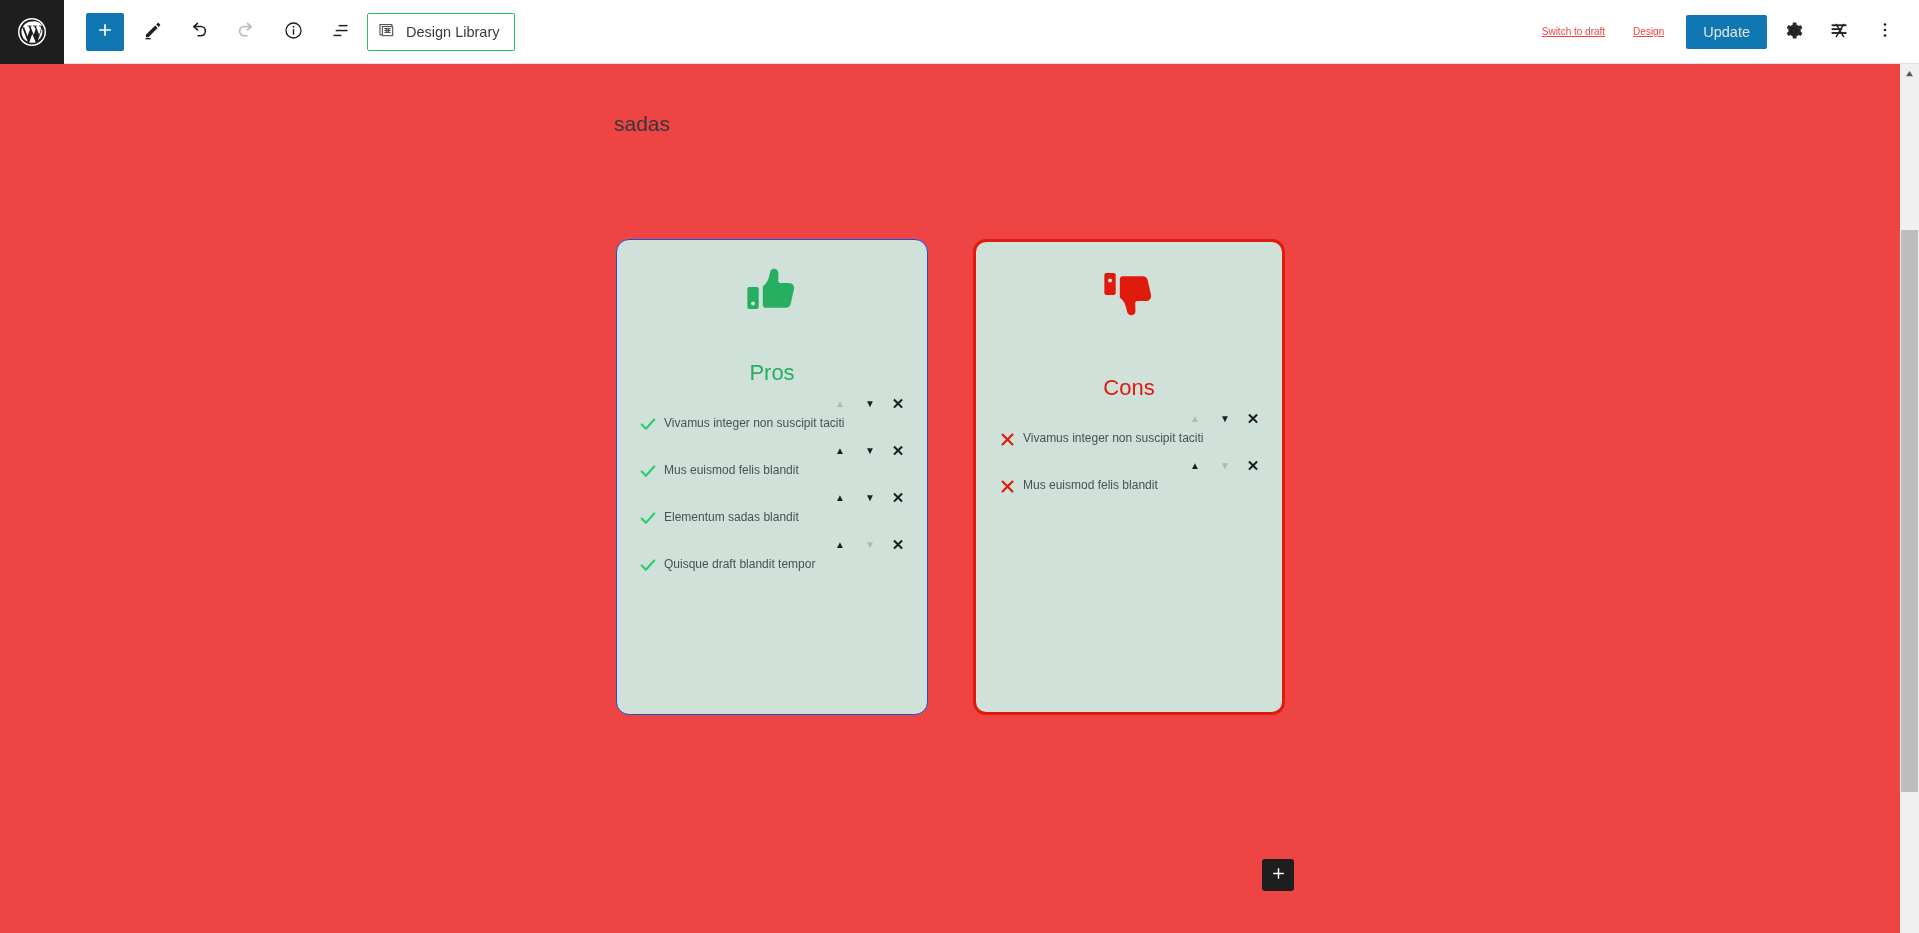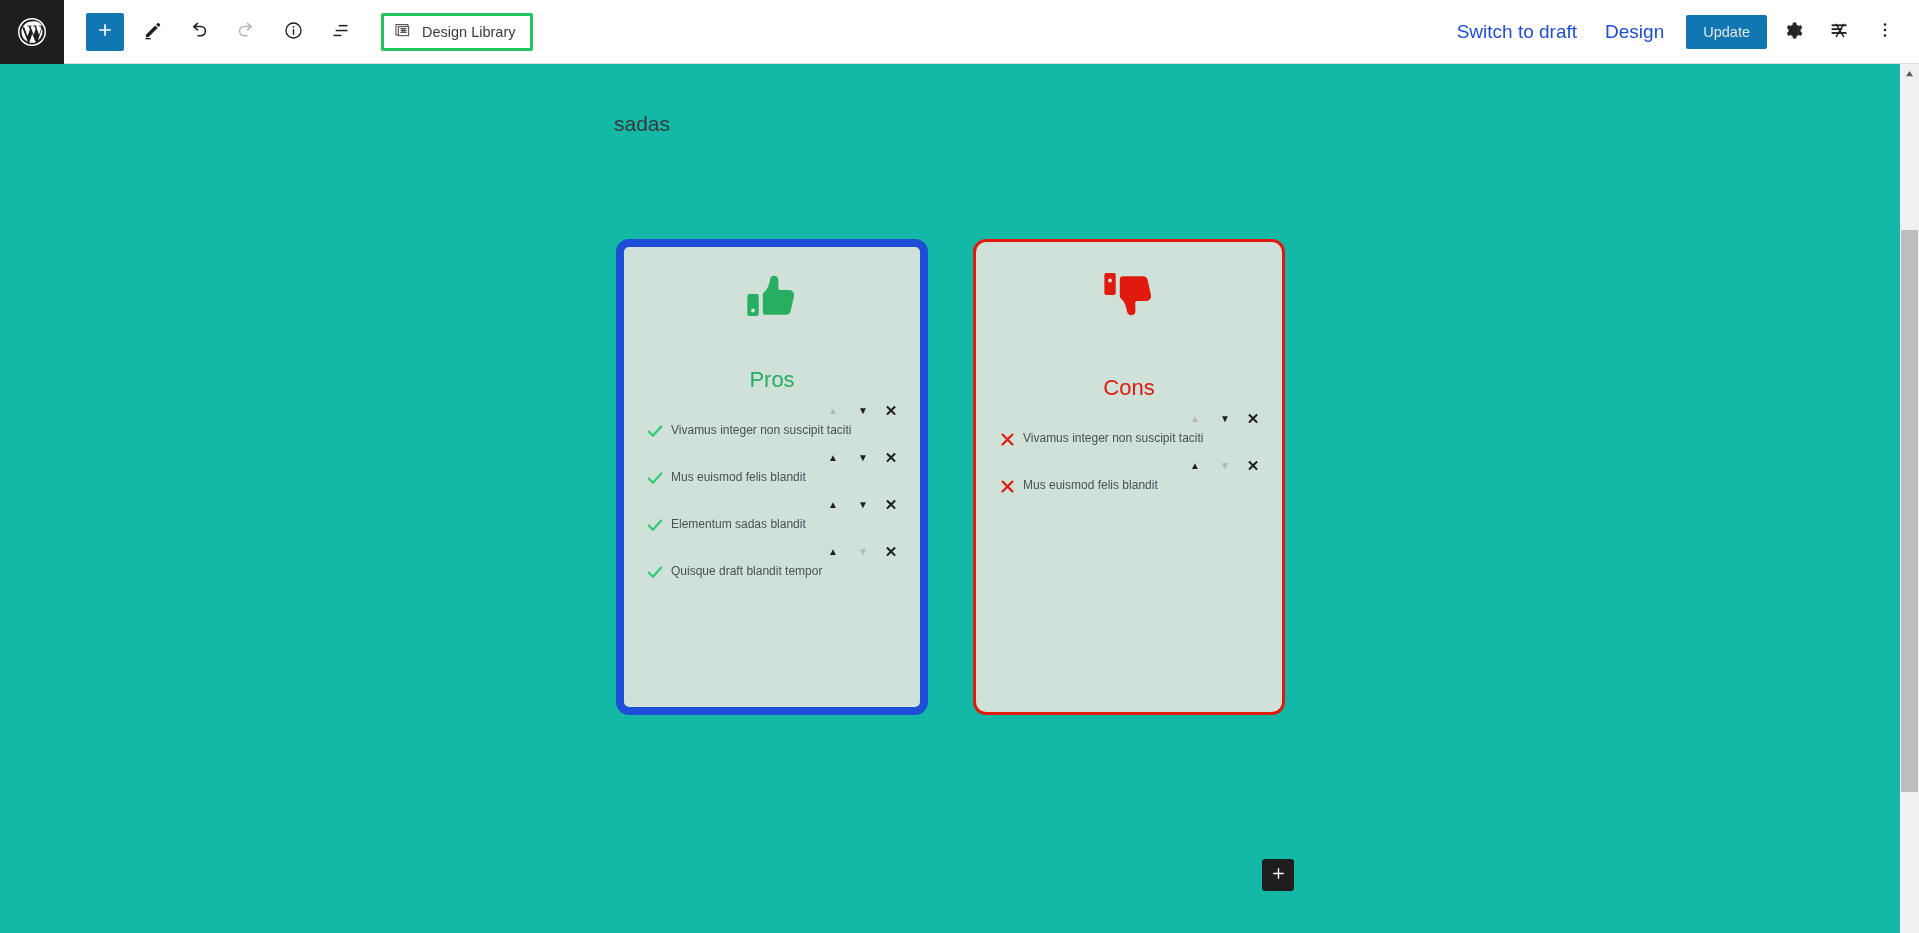--- a/index.html
+++ b/index.html
@@ -58,23 +58,23 @@
   .tool-btn.primary-add {
     background: #1077b3;
     border-radius: 2px;
     width: 38px;
     height: 38px;
   }
 
   .tool-btn.spaced { margin-left: 9px; }
 
   .design-library-btn {
-    margin-left: 22px;
+    margin-left: 8px;
     height: 38px;
-    border: 3px solid #22c55e;
+    border: 1px solid #22c55e;
     background: #ffffff;
     border-radius: 2px;
     display: flex;
     align-items: center;
     gap: 9px;
     padding: 0 14px 0 10px;
     font-size: 14.5px;
     color: #3b3b3b;
     cursor: pointer;
     font-family: "Liberation Sans", sans-serif;
@@ -84,26 +84,27 @@
     margin-left: auto;
     display: flex;
     align-items: center;
     gap: 0;
     padding-right: 14px;
   }
 
   .link-btn {
     background: transparent;
     border: none;
-    color: #1d4ed8;
-    font-size: 19px;
+    color: #ef4444;
+    font-size: 10px;
     padding: 8px 14px;
     cursor: pointer;
     font-family: "Liberation Sans", sans-serif;
     white-space: nowrap;
+    text-decoration: underline;
   }
 
   .update-btn {
     background: #1077b3;
     color: #e5e5e5;
     border: none;
     border-radius: 2px;
     font-size: 14.5px;
     padding: 9px 17px;
     margin-left: 8px;
@@ -123,21 +124,21 @@
     margin-left: 6px;
   }
 
   
   .editor-canvas {
     position: absolute;
     top: 64px;
     left: 0;
     width: 1900px;
     height: 869px;
-    background: #14b8a6;
+    background: #ef4444;
     overflow: hidden;
   }
 
   .post-title {
     position: absolute;
     left: 614px;
     top: 48px;
     font-size: 21px;
     color: #32373c;
     font-family: "Liberation Sans", sans-serif;
@@ -154,21 +155,21 @@
 
   .pc-card {
     width: 312px;
     height: 476px;
     border-radius: 13px;
     background: #d0e1d9;
     position: relative;
     padding: 14px 0 0 0;
   }
 
-  .pc-card.pros { border: 8px solid #1d4ed8; }
+  .pc-card.pros { border: 1px solid #1d4ed8; }
   .pc-card.cons { border: 3px solid #e01b0e; }
 
   .pc-icon {
     display: flex;
     justify-content: center;
     align-items: flex-start;
     height: 78px;
     padding-top: 8px;
   }
 

